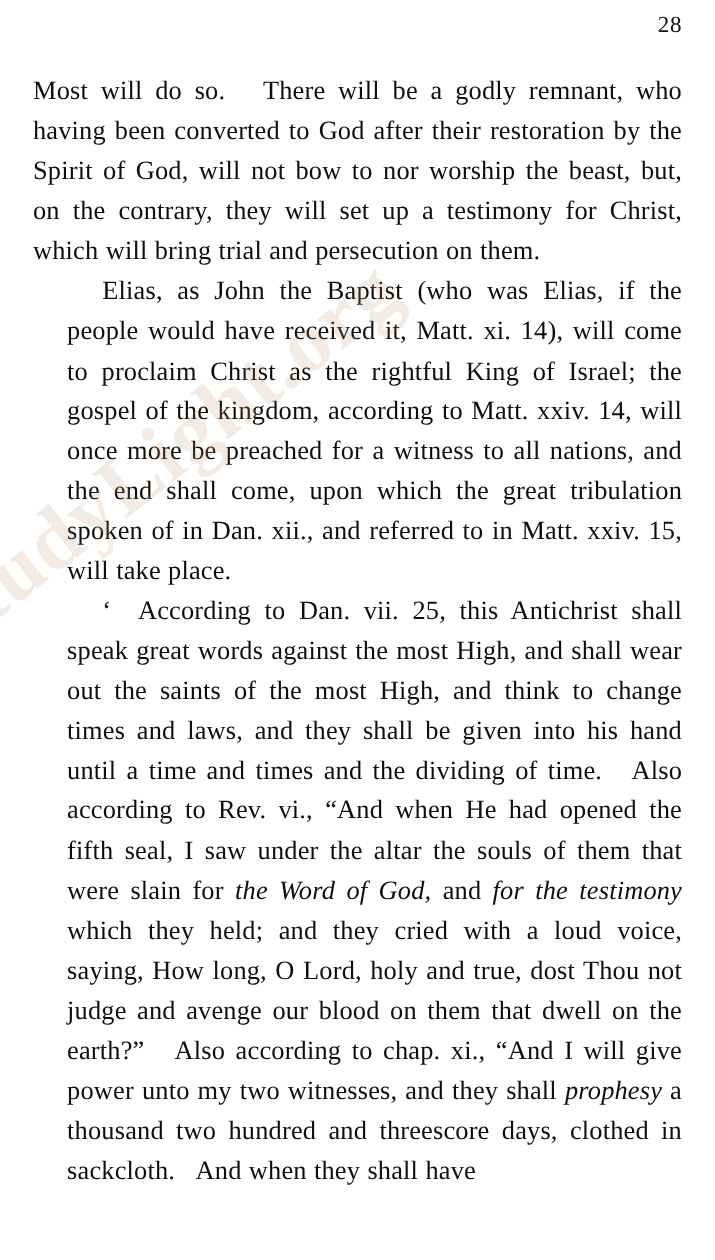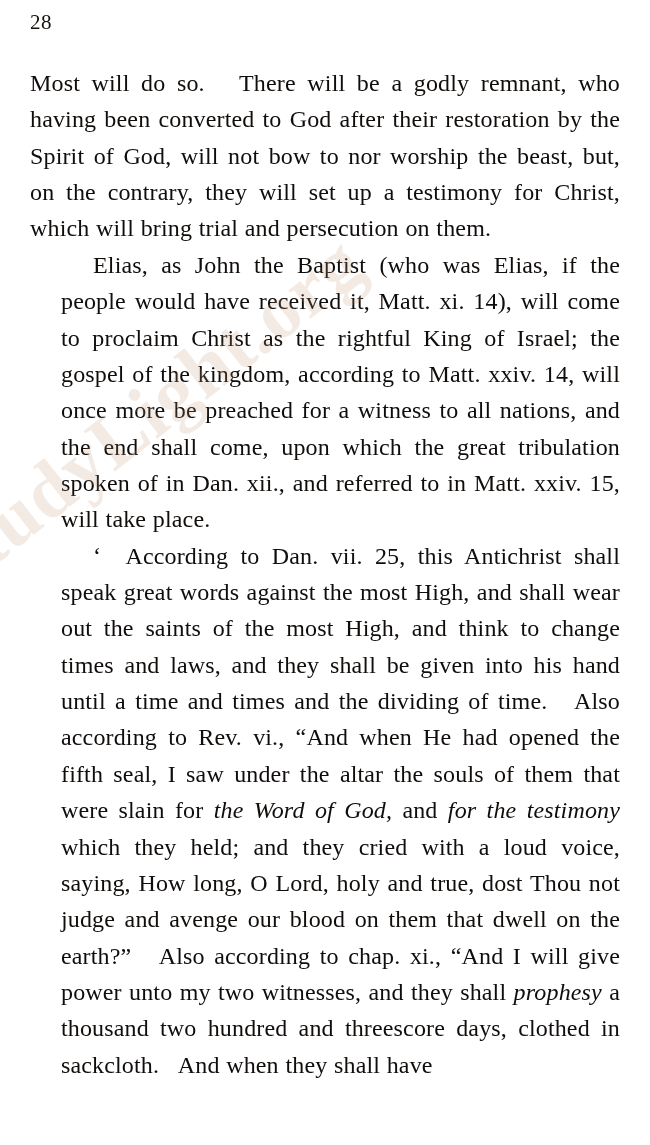--- a/index.html
+++ b/index.html
@@ -16,21 +16,21 @@
     overflow: hidden;
   }
   .page {
     position: relative;
     width: 650px;
     height: 1145px;
     box-sizing: border-box;
     padding: 0 30px;
   }
   .page-number {
-    text-align: left;
+    text-align: right;
     font-size: 21px;
     letter-spacing: 0.5px;
     margin-top: 10px;
     margin-bottom: 30px;
     color: #15110e;
   }
   .body-text {
     font-size: 24px;
     line-height: 1.515;
     text-align: justify;

